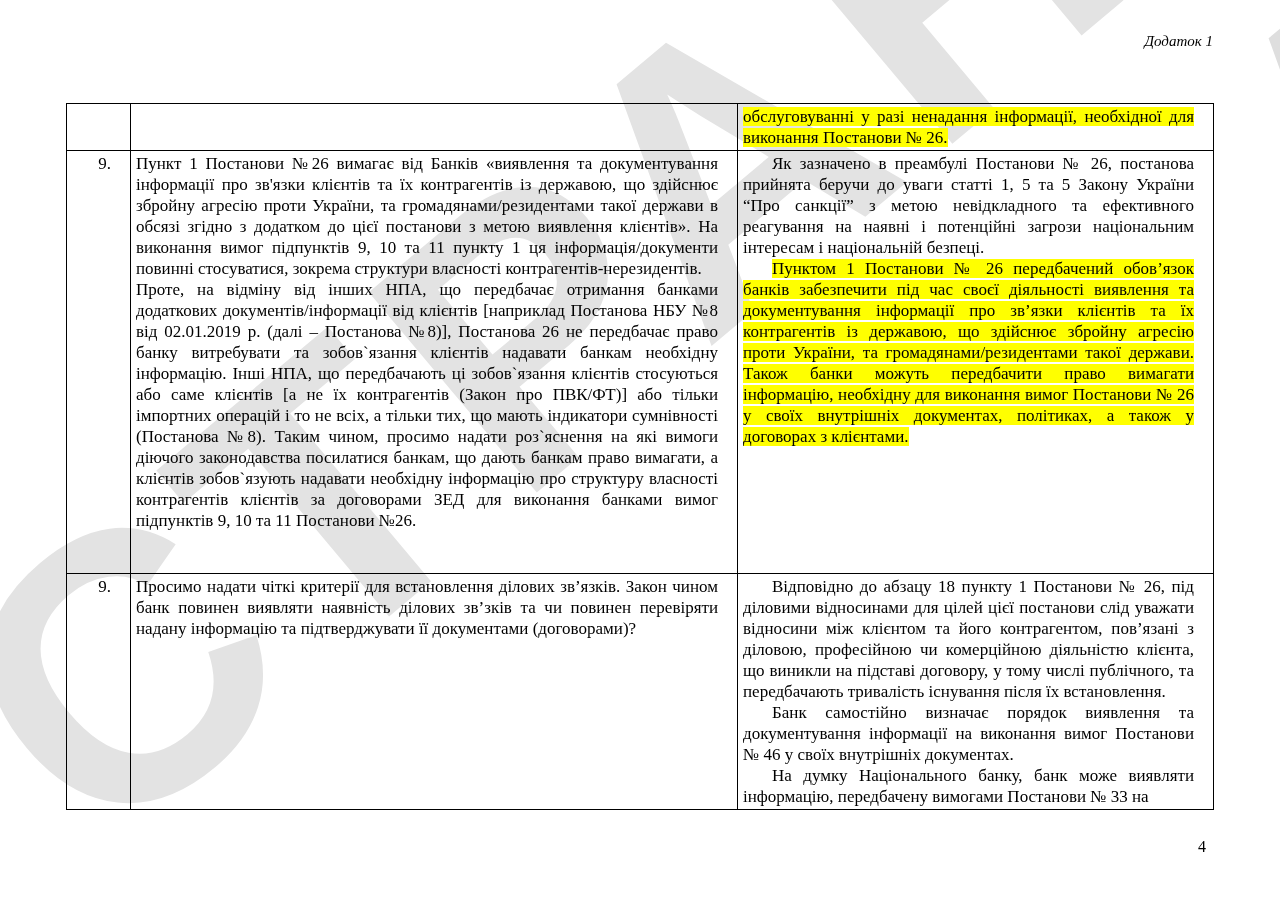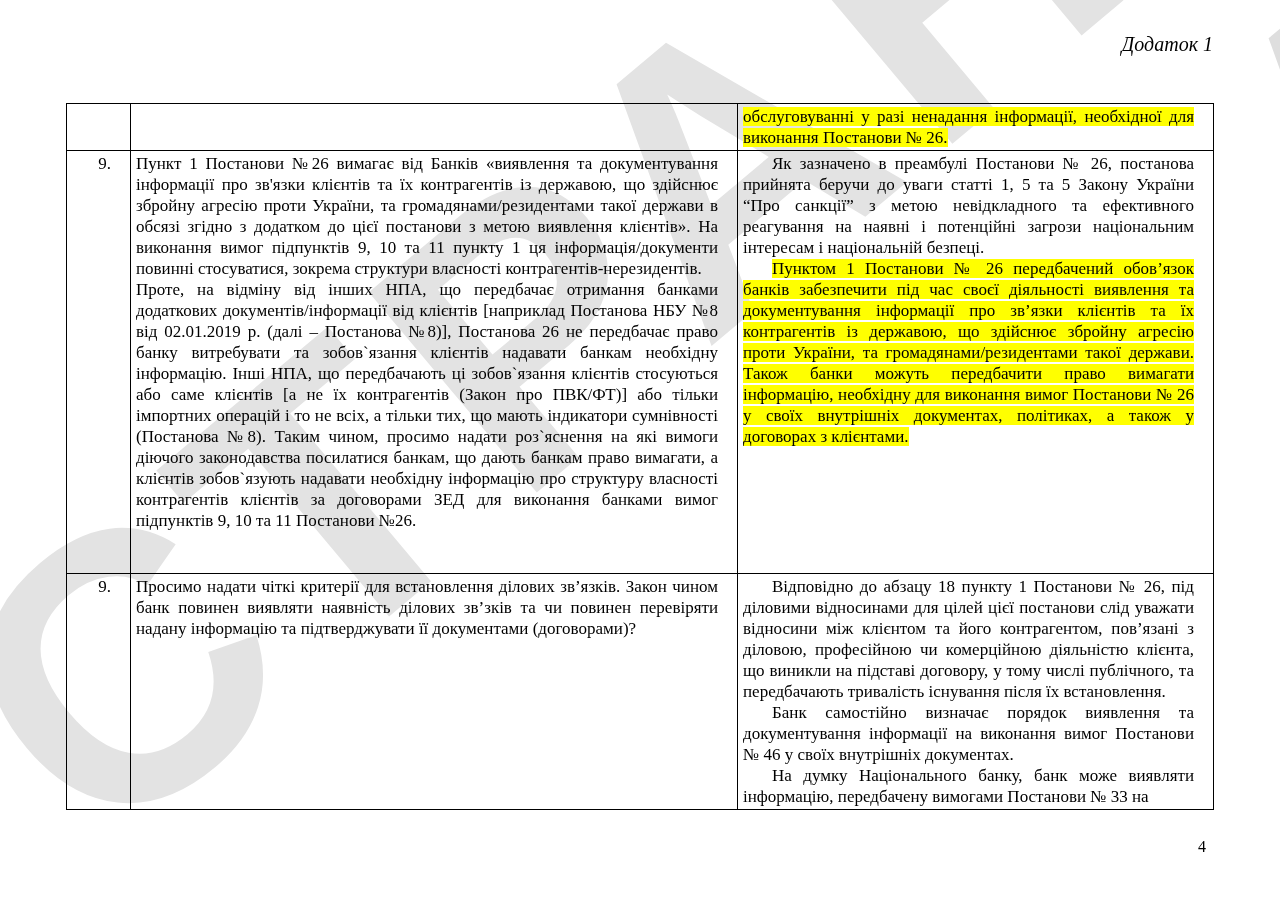--- a/index.html
+++ b/index.html
@@ -50,21 +50,21 @@
     user-select: none;
     pointer-events: none;
   }
   
   .header-note {
     position: absolute;
     top: 33px;
     right: 67px;
     z-index: 1;
     font-style: italic;
-    font-size: 20px;
+    font-size: 15px;
   }
   .page-number {
     position: absolute;
     top: 838px;
     left: 1198px;
     z-index: 1;
     font-size: 16px;
   }
   
   table.qa {

